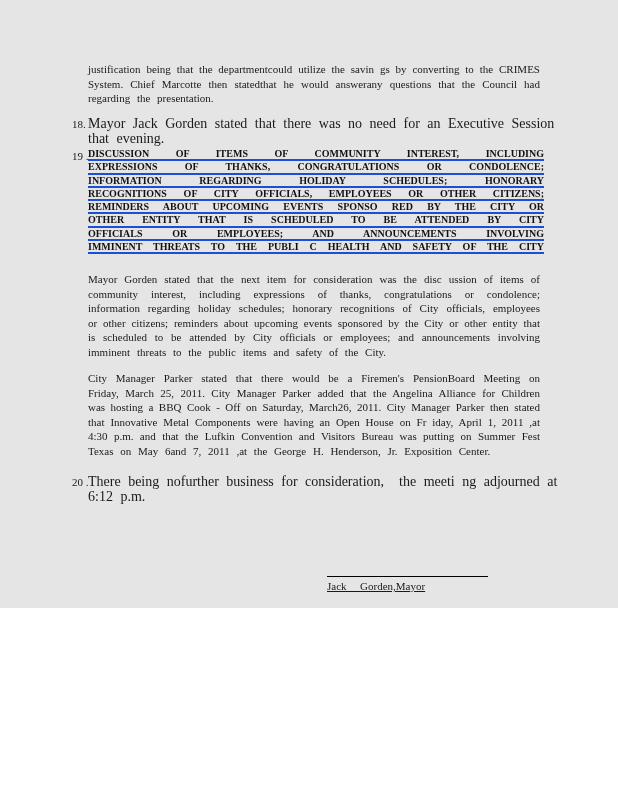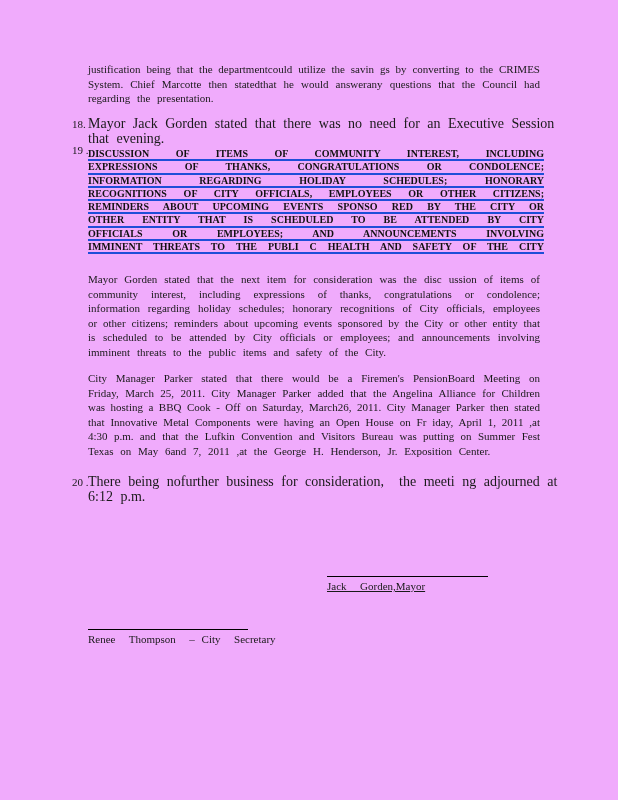--- a/index.html
+++ b/index.html
@@ -3,22 +3,22 @@
 <meta charset="utf-8">
 <style>
   html, body {
     margin: 0;
     padding: 0;
     background: #ffffff;
   }
   .page {
     position: relative;
     width: 618px;
-    height: 800px;
-    background: #f0abfc;
+    height: 608px;
+    background: #e5e5e5;
     font-family: "Liberation Serif", serif;
     color: #1a1a1a;
     overflow: hidden;
   }
   .abs { position: absolute; }
 
   
   .para {
     left: 88px;
     width: 452px;
@@ -88,21 +88,21 @@
 
   <div class="abs para" style="top:62px;">
       <div class="jline">justification being that the departmentcould utilize the savin gs by converting to the CRIMES</div>
       <div class="jline">System. Chief Marcotte then statedthat he would answerany questions that the Council had</div>
       <div class="jline last">regarding the presentation.</div>
     </div>
 
   <div class="abs item-number" style="top:117px;">18.</div>
   <div class="abs item-text" style="top:117px;">Mayor Jack Gorden stated that there was no need for an Executive Session that evening.</div>
 
-  <div class="abs item-number" style="top:143px;">19 .</div>
+  <div class="abs item-number" style="top:149px;">19 .</div>
   <div class="abs caps-block">
       <div class="jline">DISCUSSION OF ITEMS OF COMMUNITY INTEREST, INCLUDING</div>
       <div class="jline">EXPRESSIONS OF THANKS, CONGRATULATIONS OR CONDOLENCE;</div>
       <div class="jline">INFORMATION REGARDING HOLIDAY SCHEDULES; HONORARY</div>
       <div class="jline">RECOGNITIONS OF CITY OFFICIALS, EMPLOYEES OR OTHER CITIZENS;</div>
       <div class="jline">REMINDERS ABOUT UPCOMING EVENTS SPONSO RED BY THE CITY OR</div>
       <div class="jline">OTHER ENTITY THAT IS SCHEDULED TO BE ATTENDED BY CITY</div>
       <div class="jline">OFFICIALS OR EMPLOYEES; AND ANNOUNCEMENTS INVOLVING</div>
       <div class="jline">IMMINENT THREATS TO THE PUBLI C HEALTH AND SAFETY OF THE CITY</div>
     </div>

